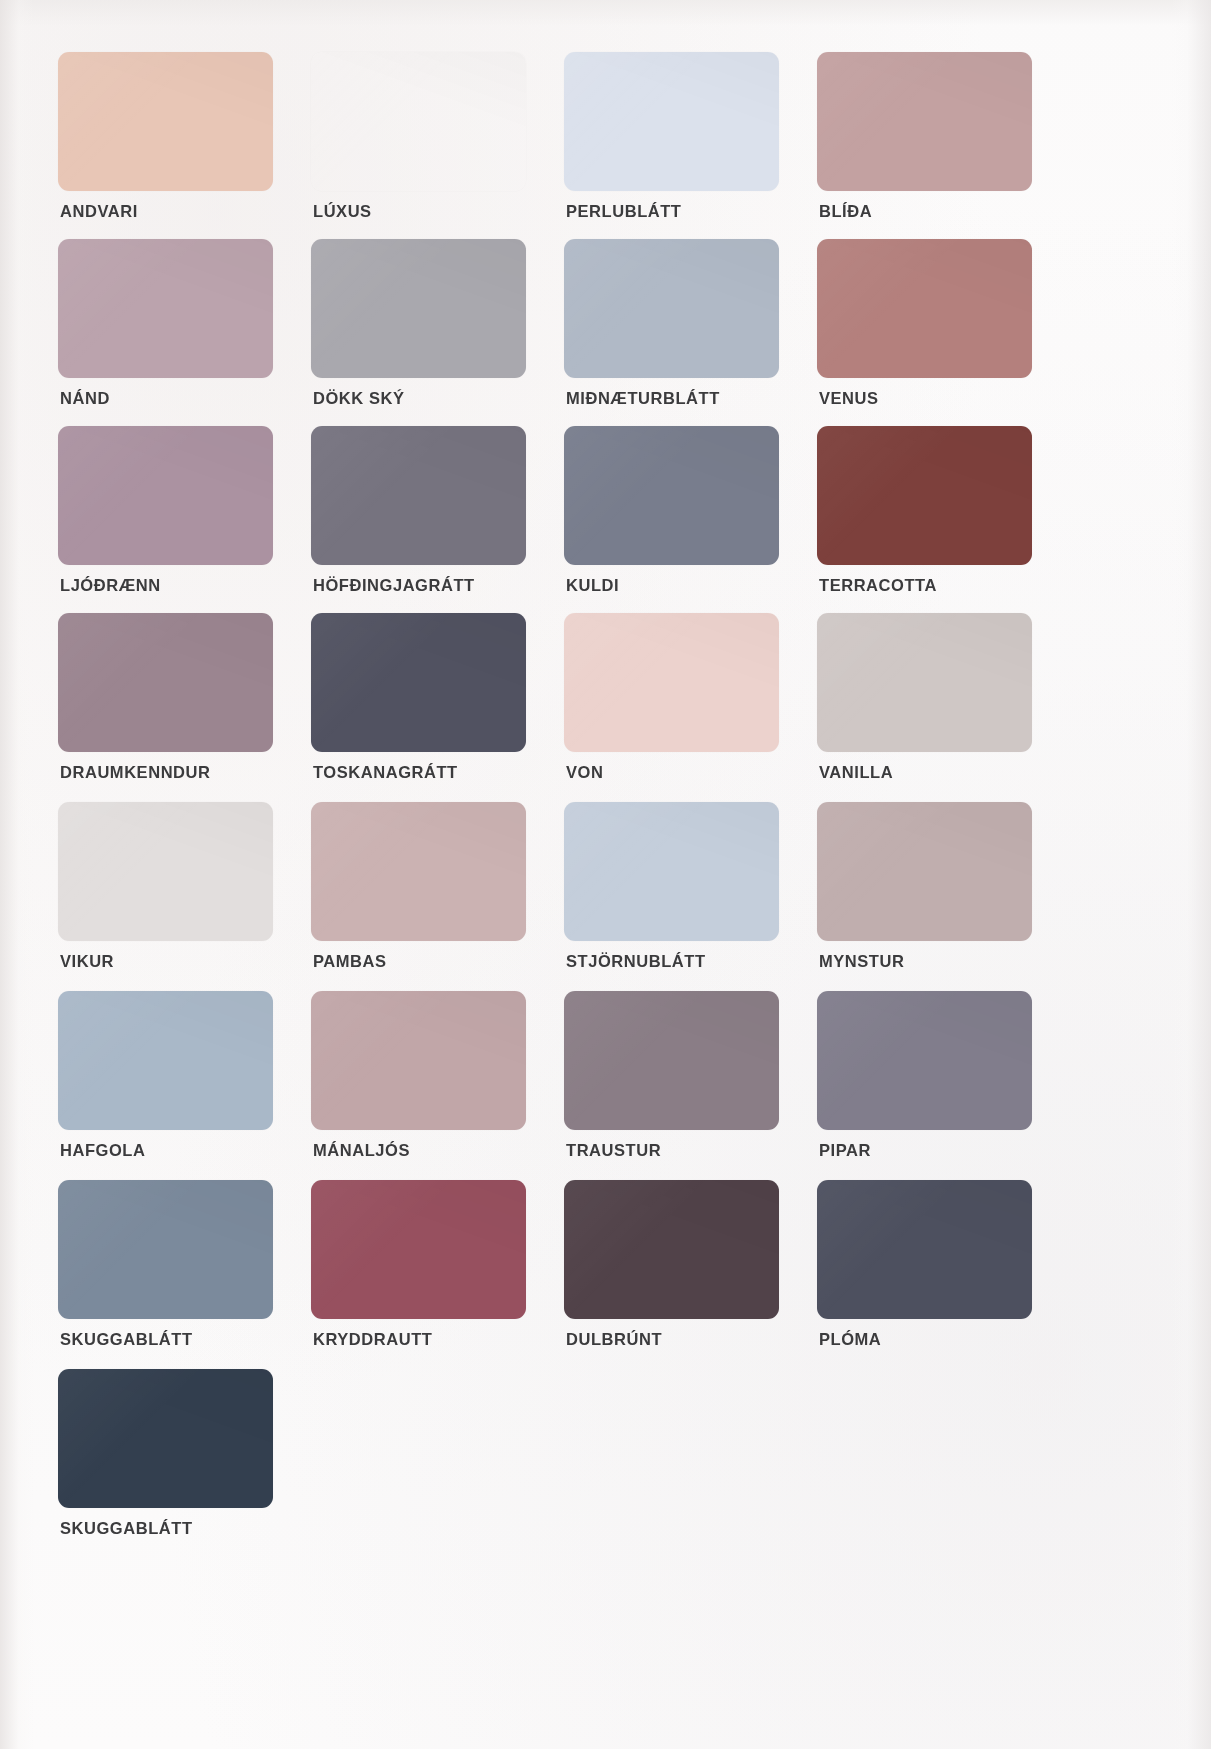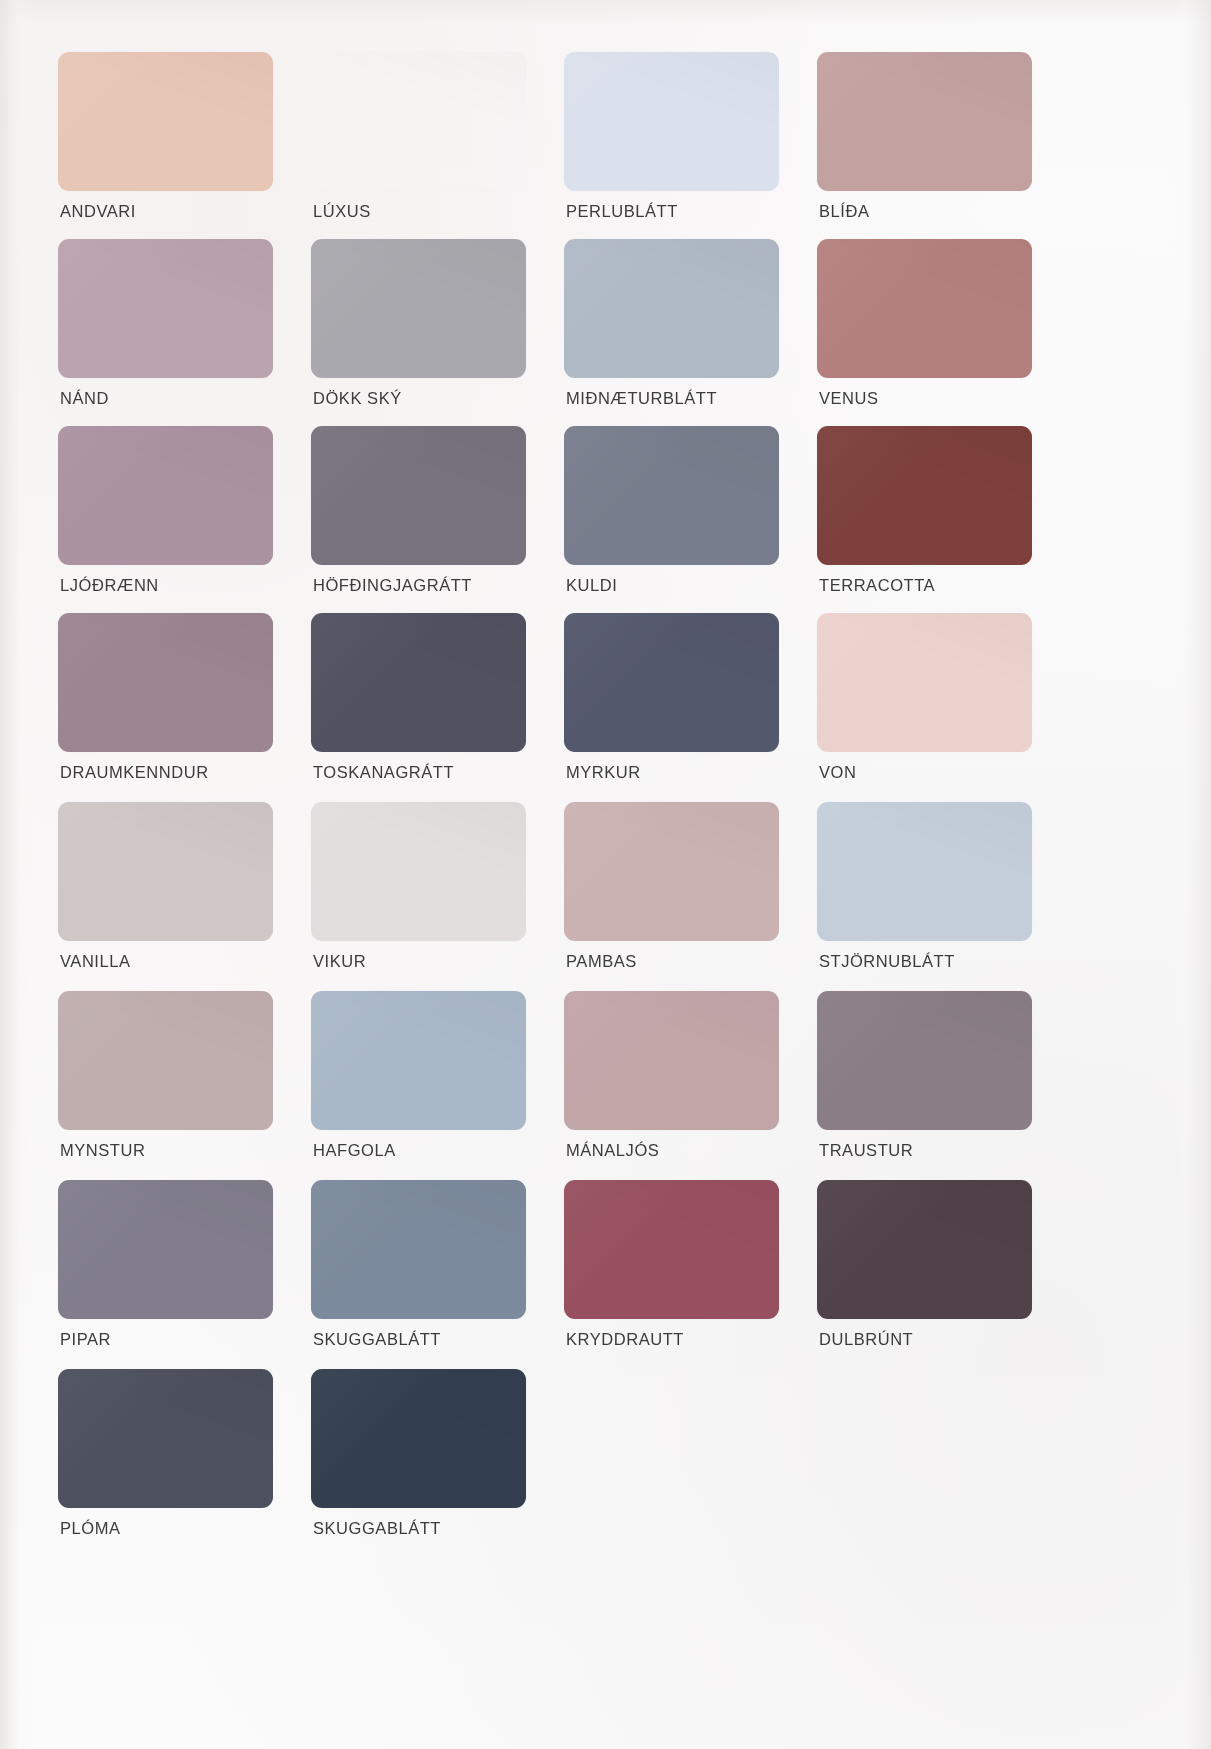--- a/index.html
+++ b/index.html
@@ -84,21 +84,21 @@
   }
 
   .chip-label {
     position: absolute;
     left: 2px;
     top: 150px;
     font-size: 16.5px;
     letter-spacing: 0.55px;
     color: #3b3b3d;
     white-space: nowrap;
-    font-weight: 400;
+    font-weight: 700;
     text-align: center;
   }
 
   
   .swatch-cell.tall { height: 189px; }
 </style>
 </head>
 <body>
 
 <div id="page">
@@ -156,24 +156,20 @@
         <div class="chip-label">TERRACOTTA</div>
       </div>
       <div class="swatch-cell">
         <div class="chip" style="background: rgb(155, 133, 144);"></div>
         <div class="chip-label">DRAUMKENNDUR</div>
       </div>
       <div class="swatch-cell">
         <div class="chip" style="background: rgb(81, 82, 97);"></div>
         <div class="chip-label">TOSKANAGRÁTT</div>
       </div>
-      <div class="swatch-cell">
-        <div class="chip" style="background: rgb(84, 88, 108);"></div>
-        <div class="chip-label">MYRKUR</div>
-      </div>
       <div class="swatch-cell tall">
         <div class="chip" style="background: rgb(236, 210, 205);"></div>
         <div class="chip-label">VON</div>
       </div>
       <div class="swatch-cell tall">
         <div class="chip" style="background: rgb(207, 199, 197);"></div>
         <div class="chip-label">VANILLA</div>
       </div>
       <div class="swatch-cell tall">
         <div class="chip" style="background: rgb(226, 222, 221);"></div>

